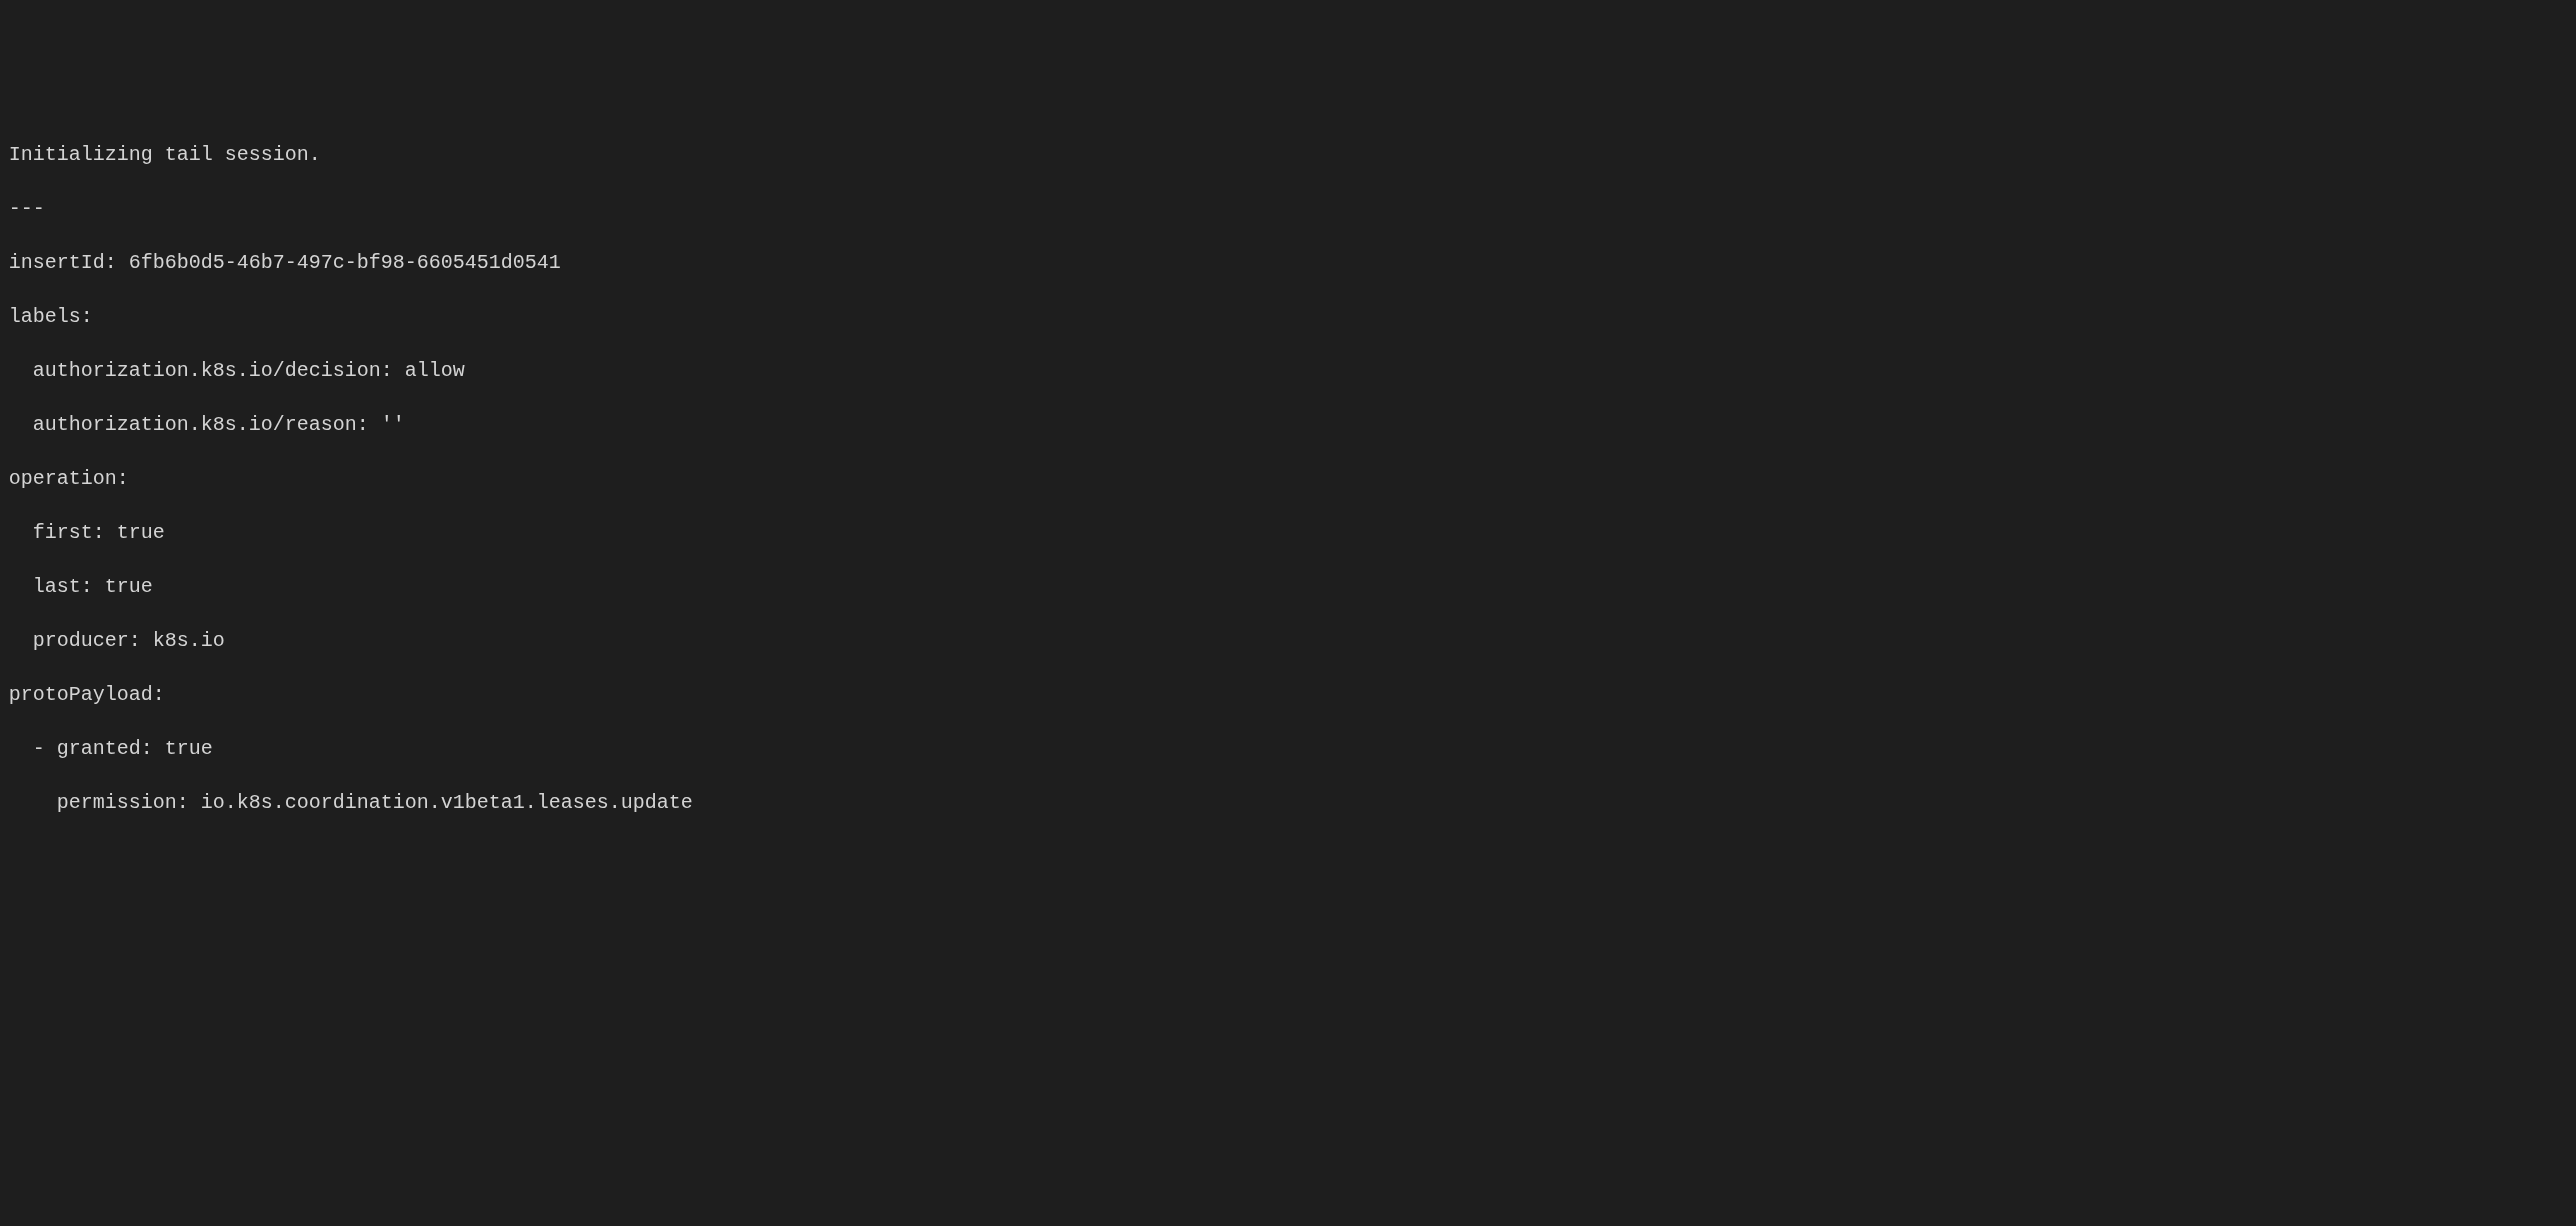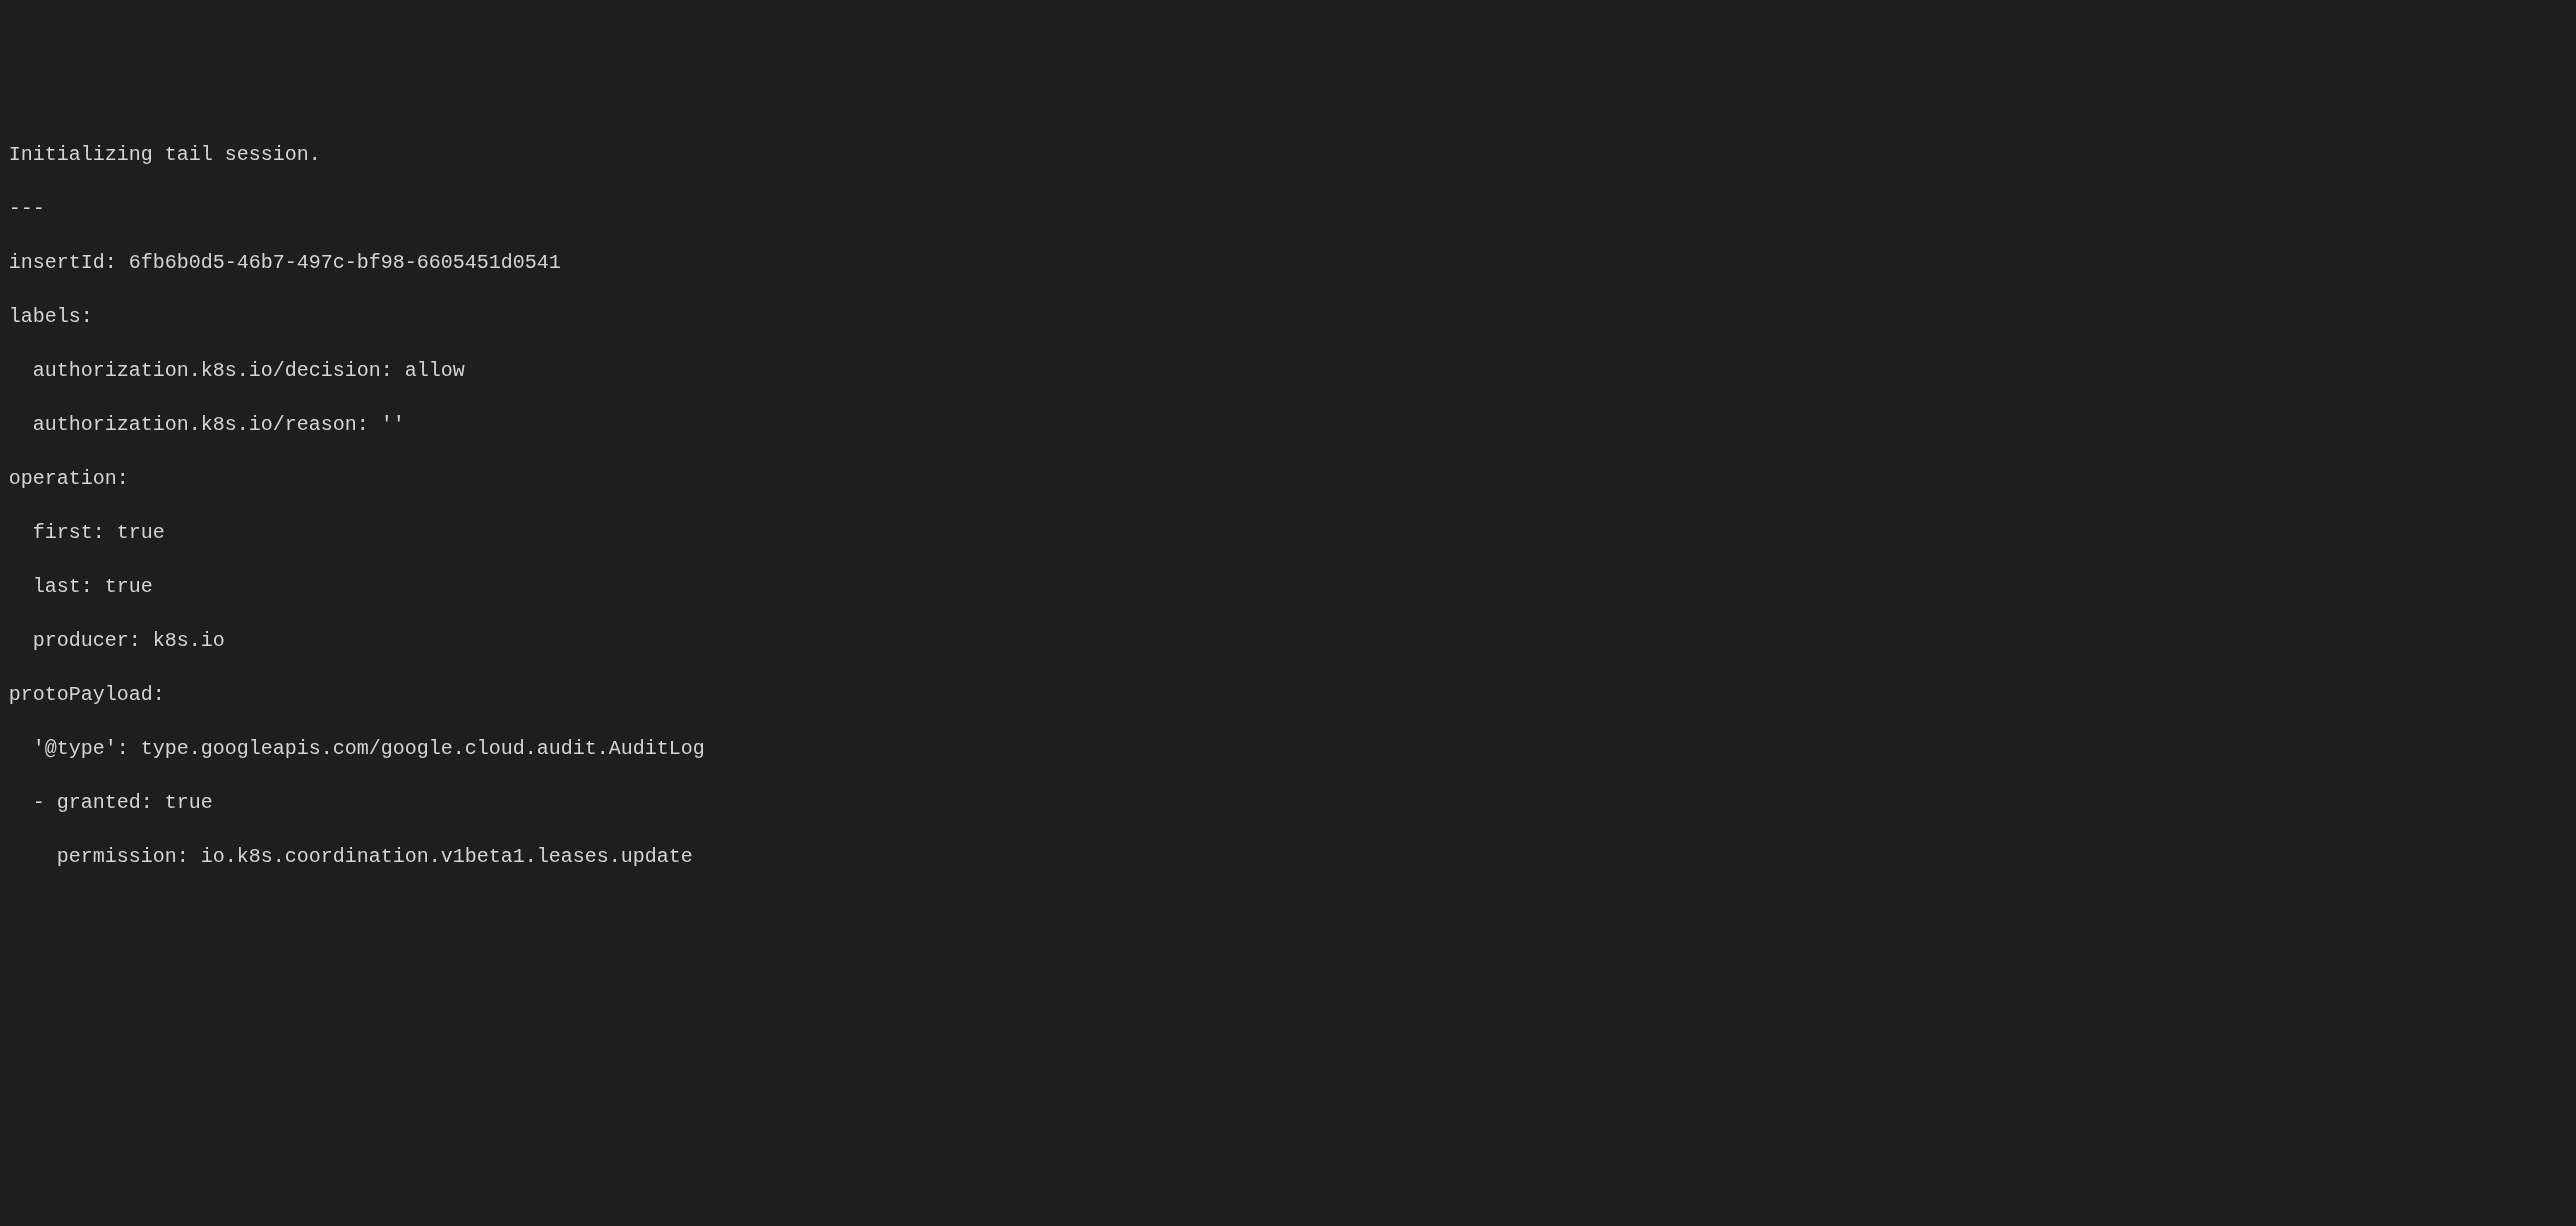--- a/index.html
+++ b/index.html
@@ -35,21 +35,20 @@
 <span class="line">---</span>
 <span class="line">insertId: 6fb6b0d5-46b7-497c-bf98-6605451d0541</span>
 <span class="line">labels:</span>
 <span class="line">  authorization.k8s.io/decision: allow</span>
 <span class="line">  authorization.k8s.io/reason: ''</span>
 <span class="line">operation:</span>
 <span class="line">  first: true</span>
 <span class="line">  last: true</span>
 <span class="line">  producer: k8s.io</span>
 <span class="line">protoPayload:</span>
-<span class="line">  '@type': type.googleapis.com/google.cloud.audit.AuditLog</span>
 <span class="line">  - granted: true</span>
 <span class="line">    permission: io.k8s.coordination.v1beta1.leases.update</span>
 
 
 
 
 
 
 
 

